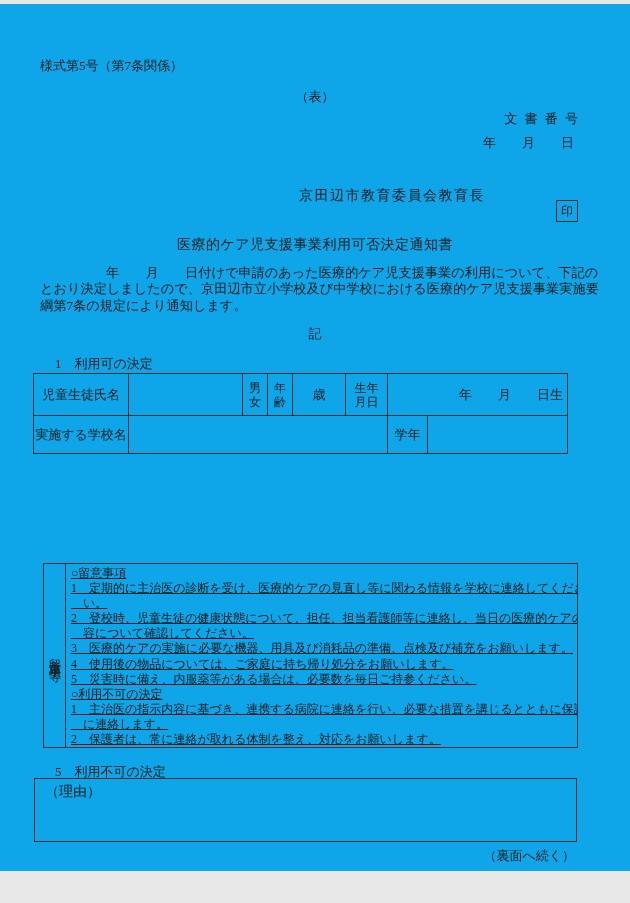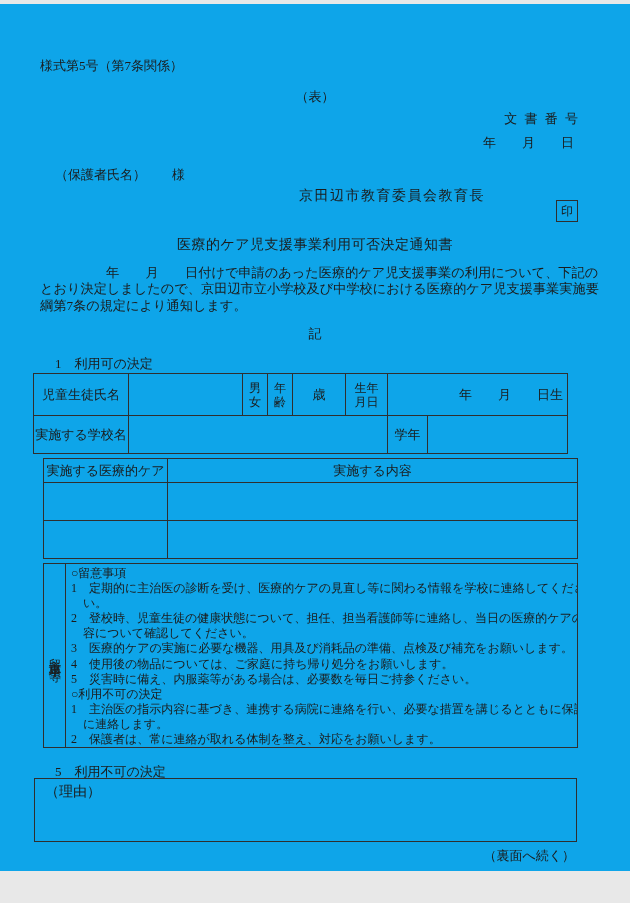--- a/index.html
+++ b/index.html
@@ -32,36 +32,35 @@
   table{border-collapse:collapse;table-layout:fixed;font-size:13px;color:#1b1b1b;}
   td{border:1px solid #2f2f2f;padding:0;overflow:hidden;}
   #table1{left:33px;top:369px;width:534px;}
   #table2{left:43px;top:454px;width:534px;}
   #table3{left:43px;top:559px;width:534px;}
   .cell-center{text-align:center;vertical-align:middle;}
   .cell-small{font-size:12px;line-height:14px;white-space:pre-line;text-align:center;vertical-align:middle;}
   .birth-value{text-align:right;padding-right:4px;vertical-align:middle;}
   #notes-side{writing-mode:vertical-rl;text-orientation:upright;text-align:center;
     vertical-align:middle;font-size:12.5px;letter-spacing:3px;}
-  #notes-body{vertical-align:top;padding:2px 0 0 5px;}
+  #notes-body{vertical-align:top;padding:2px 0 0 5px;text-decoration:underline;}
   #notes-body div{font-size:12px;line-height:15.1px;white-space:nowrap;}
   #reason-box{left:34px;top:774px;width:541px;height:62px;border:1px solid #2e2e2e;}
   #reason-label{padding:4px 0 0 10px;font-size:14px;}
   #continue-note{top:843px;right:55px;font-size:13px;}
 </style>
 </head>
 <body>
 
 <div class="page">
 
   <div class="abs" id="form-number">様式第5号（第7条関係）</div>
   <div class="abs center" id="omote">（表）</div>
   <div class="abs" id="doc-number">文 書 番 号</div>
   <div class="abs" id="date-line">年　　月　　日</div>
-  <div class="abs" id="guardian">（保護者氏名）　　様</div>
   <div class="abs" id="issuer">京田辺市教育委員会教育長</div>
   <div class="abs" id="seal-box">印</div>
   <div class="abs center" id="title">医療的ケア児支援事業利用可否決定通知書</div>
 
   <div class="abs" id="intro">
     <div>　　　　　年　　月　　日付けで申請のあった医療的ケア児支援事業の利用について、下記の</div>
     <div>とおり決定しましたので、京田辺市立小学校及び中学校における医療的ケア児支援事業実施要</div>
     <div>綱第7条の規定により通知します。</div>
   </div>
 
@@ -95,40 +94,20 @@
     </tr>
     <tr style="height:38px">
       <td class="cell-center">実施する学校名</td>
       <td colspan="5"></td>
       <td class="cell-center">学年</td>
       <td></td>
     </tr>
   </tbody>
     </table>
 
-  <table class="abs" id="table2">
-    <colgroup>
-      <col style="width:124px">
-        <col style="width:410px">
-    </colgroup>
-    <tbody>
-        <tr style="height:24px">
-      <td class="cell-center">実施する医療的ケア</td>
-      <td class="cell-center">実施する内容</td>
-    </tr>
-    <tr style="height:38px">
-      <td></td>
-      <td></td>
-    </tr>
-    <tr style="height:38px">
-      <td></td>
-      <td></td>
-    </tr>
-  </tbody>
-    </table>
 
   <table class="abs" id="table3">
     <colgroup>
       <col style="width:22px">
         <col style="width:512px">
     </colgroup>
     <tbody>
         <tr style="height:183px">
       <td id="notes-side">留意事項等</td>
       <td id="notes-body">

